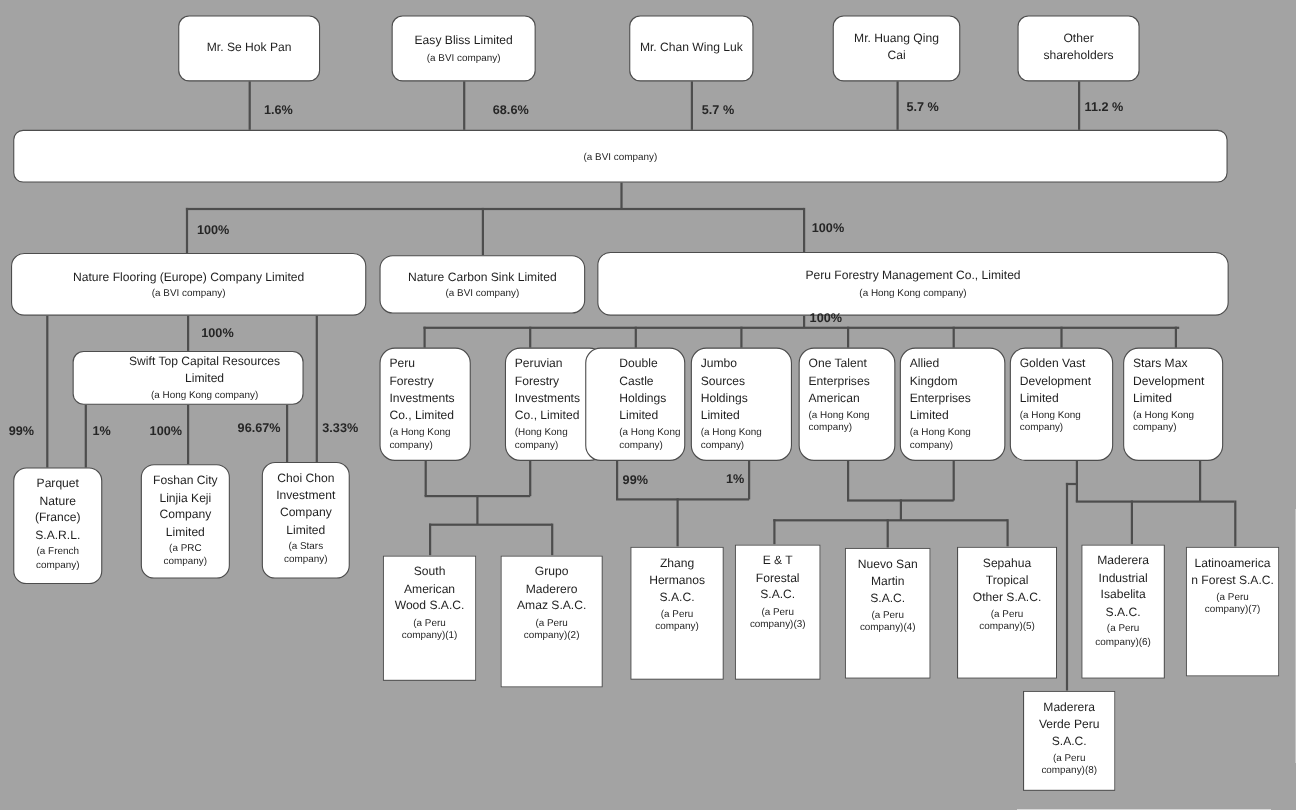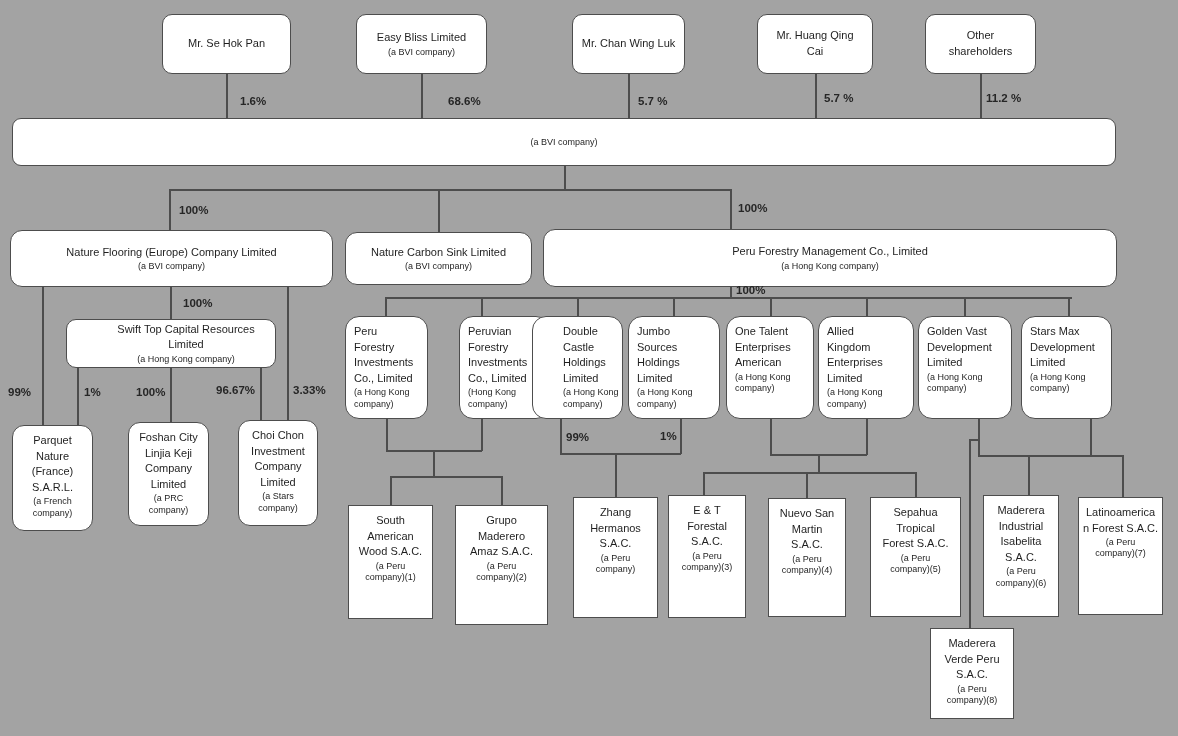--- a/index.html
+++ b/index.html
@@ -228,21 +228,21 @@
     <div class="node v-top a-center" style="left: 768px; top: 498px; width: 78px; height: 119px; border-radius: 0px;">
       <div class="label">Nuevo San
 Martin
 S.A.C.</div>
       <div class="sub">(a Peru
 company)(4)</div>
     </div>
     <div class="node v-top a-center" style="left: 870px; top: 497px; width: 91px; height: 120px; border-radius: 0px;">
       <div class="label">Sepahua
 Tropical
-Forest S.A.C.</div>
+Other S.A.C.</div>
       <div class="sub">(a Peru
 company)(5)</div>
     </div>
     <div class="node v-top a-center" style="left: 983px; top: 495px; width: 76px; height: 122px; border-radius: 0px;">
       <div class="label">Maderera
 Industrial
 Isabelita
 S.A.C.</div>
       <div class="sub">(a Peru
 company)(6)</div>

